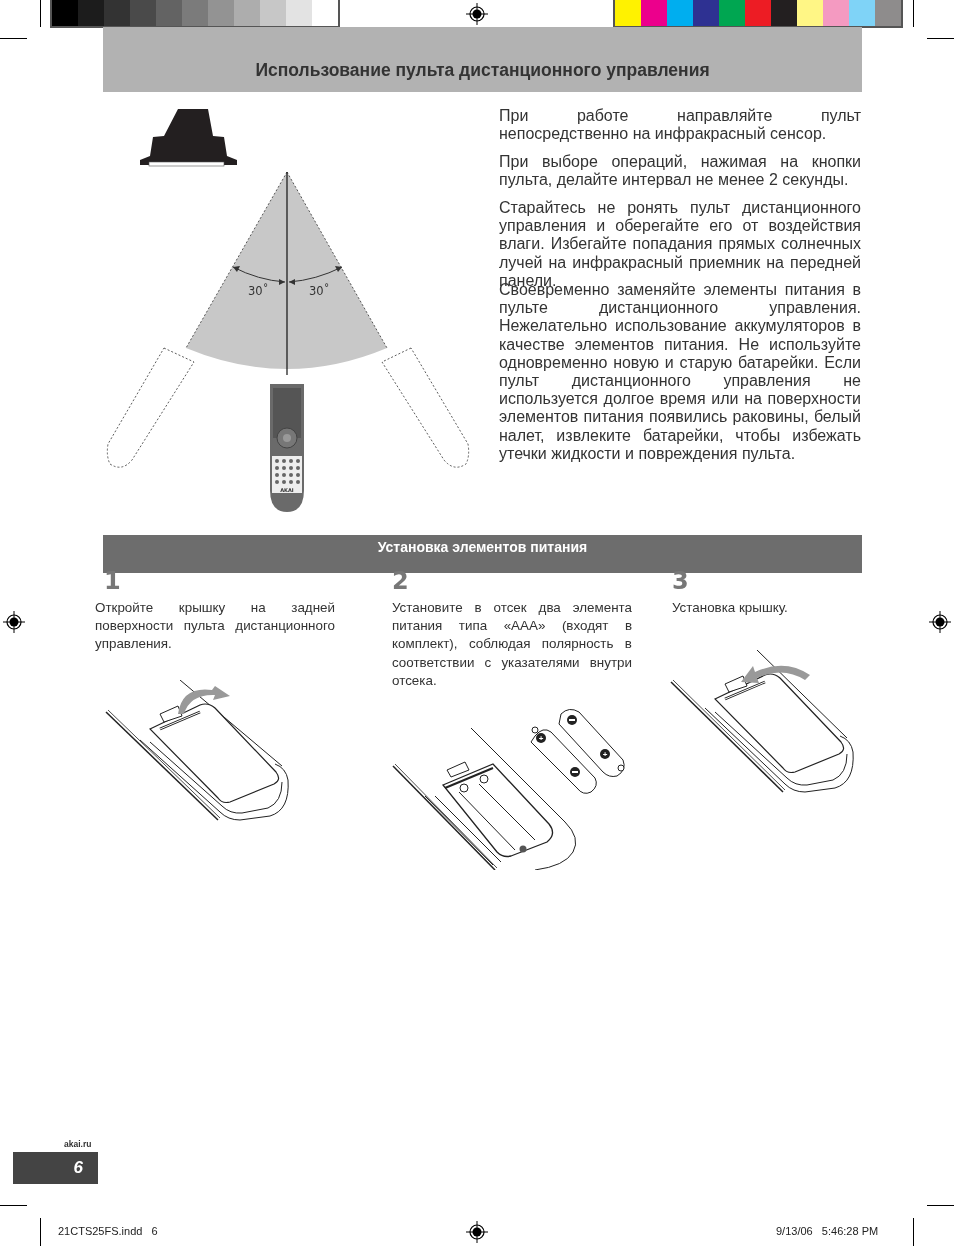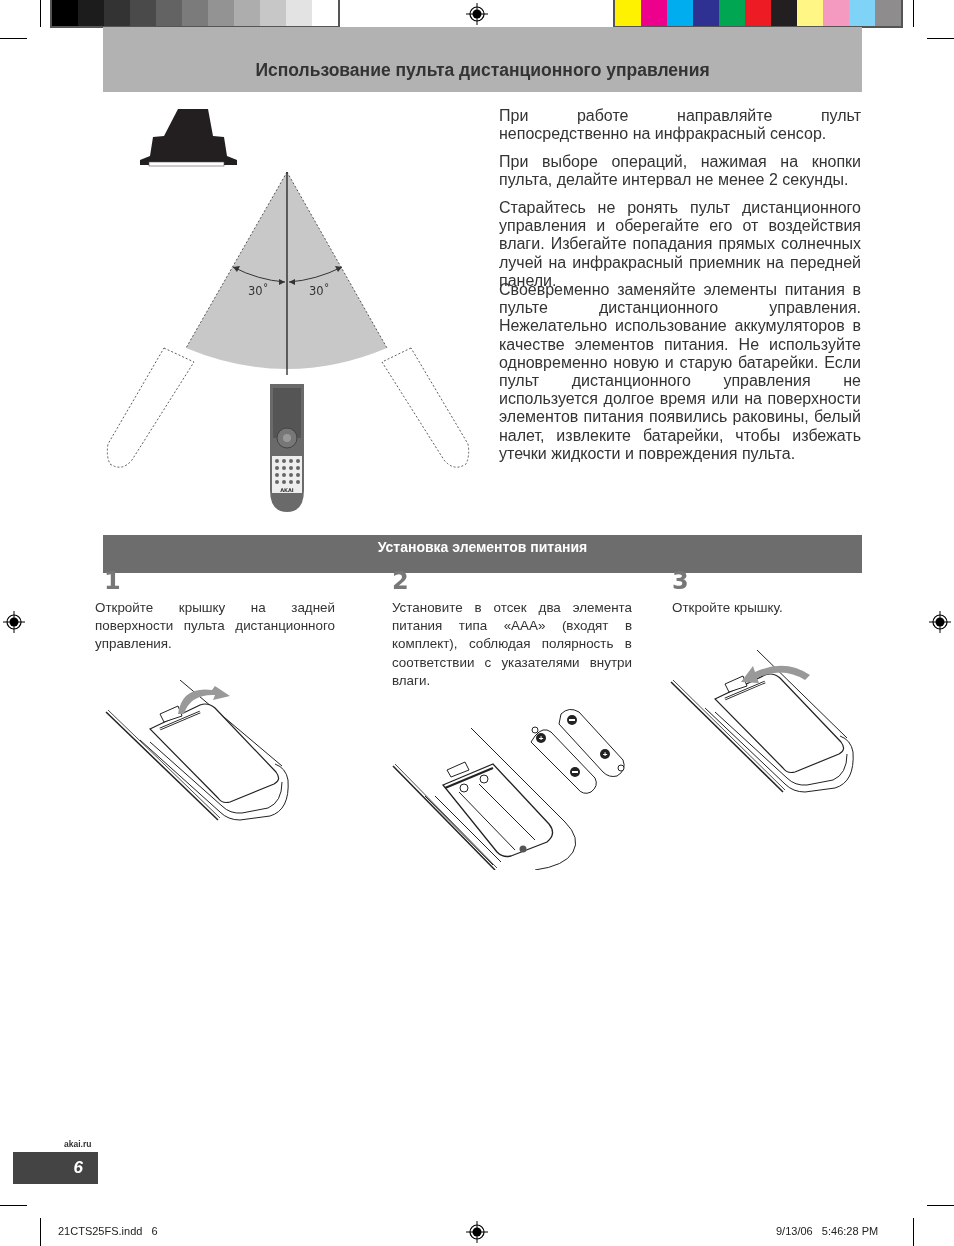--- a/index.html
+++ b/index.html
@@ -142,22 +142,22 @@
 <p class="para" style="top:199px;">Старайтесь не ронять пульт дистанционного управления и оберегайте его от воздействия влаги. Избегайте попадания прямых солнечных лучей на инфракрасный приемник на передней панели.</p>
 <p class="para" style="top:281px;">Своевременно заменяйте элементы питания в пульте дистанционного управления. Нежелательно использование аккумуляторов в качестве элементов питания. Не используйте одновременно новую и старую батарейки. Если пульт дистанционного управления не используется долгое время или на поверхности элементов питания появились раковины, белый налет, извлеките батарейки, чтобы избежать утечки жидкости и повреждения пульта.</p>
 
 <div class="section-bar">Установка элементов питания</div>
 
 <div class="step-num" style="left:104px;">1</div>
 <div class="step-num" style="left:392px;">2</div>
 <div class="step-num" style="left:672px;">3</div>
 
 <p class="step-text" style="left:95px;top:599px;width:240px;">Откройте крышку на задней поверхности пульта дистанционного управления.</p>
-<p class="step-text" style="left:392px;top:599px;width:240px;">Установите в отсек два элемента питания типа «AAA» (входят в комплект), соблюдая полярность в соответствии с указателями внутри влаги.</p>
-<p class="step-text" style="left:672px;top:599px;width:190px;">Откройте крышку.</p>
+<p class="step-text" style="left:392px;top:599px;width:240px;">Установите в отсек два элемента питания типа «AAA» (входят в комплект), соблюдая полярность в соответствии с указателями внутри отсека.</p>
+<p class="step-text" style="left:672px;top:599px;width:190px;">Установка крышку.</p>
 
 <svg class="abs" style="left:100px;top:680px;" width="200" height="160" viewBox="0 0 200 160">
   <path d="M6 32 L118 140" stroke="#222" stroke-width="1.5" fill="none"></path>
   <path d="M8 30 L120 138" stroke="#222" stroke-width="0.8" fill="none"></path>
   <path d="M40 60 L120 132 Q128 140 140 140 L170 136 Q190 130 188 100 Q186 88 175 84" stroke="#222" fill="none"></path>
   <path d="M50 62 L122 126 Q130 134 142 133 L168 128 Q182 122 182 102" stroke="#222" fill="none"></path>
   <path d="M80 0 L182 86" stroke="#222" fill="none"></path>
   <path d="M50 49 L100 25 Q108 22 115 28 L176 92 Q182 100 174 104 L130 122 Q122 124 118 118 Z" stroke="#222" stroke-width="1.2" fill="#fff"></path>
   <path d="M60 49 L100 32" stroke="#222" stroke-width="2.5"></path>
   <path d="M60 49 L100 32" stroke="#fff" stroke-width="1"></path>

